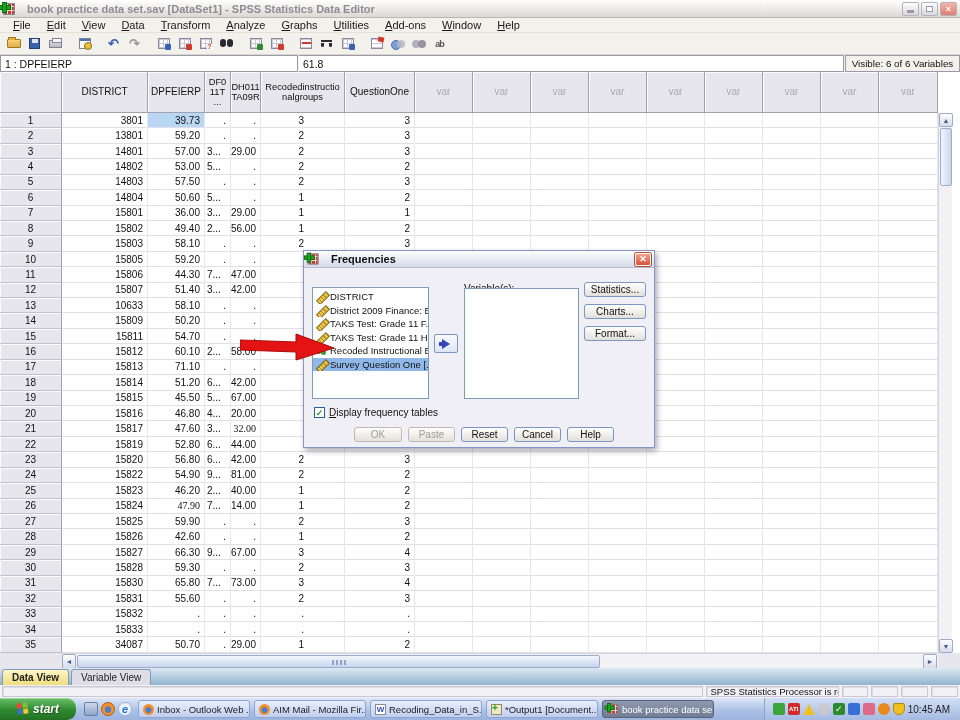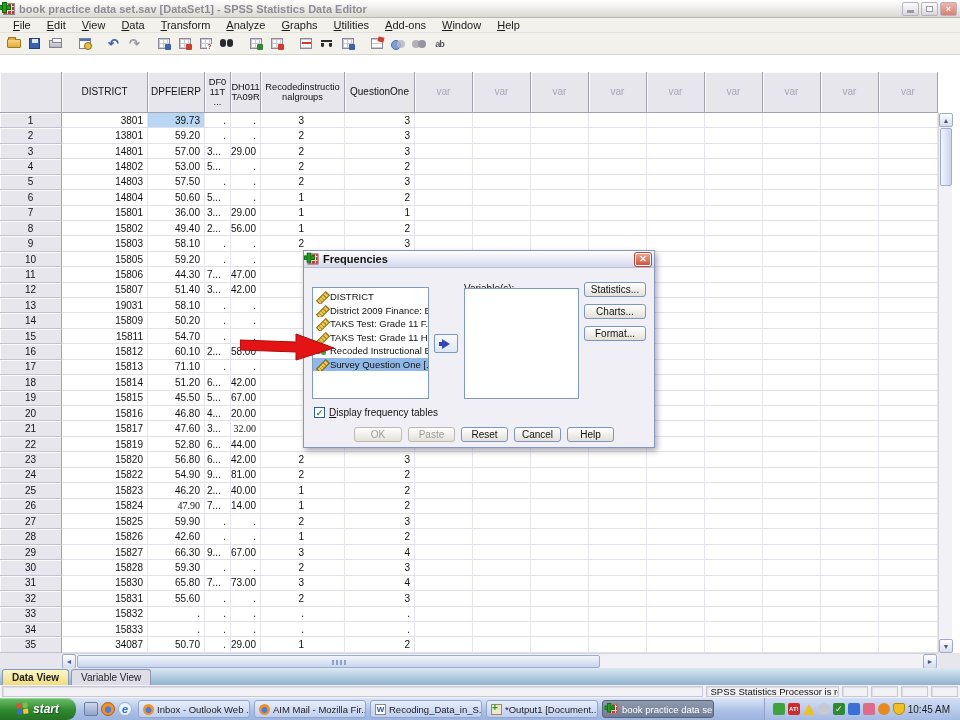--- a/index.html
+++ b/index.html
@@ -3,21 +3,21 @@
 <meta charset="utf-8">
 <style>
   html,body{margin:0;padding:0;background:#555;}
   *{box-sizing:border-box;}
   .screen{position:relative;width:960px;height:720px;background:#fff;overflow:hidden;
     font-family:"Liberation Sans",sans-serif;color:#111;}
   
   .titlebar{position:absolute;left:0;top:0;width:960px;height:18px;
     background:linear-gradient(#ffffff,#dbd9d2);border-bottom:1px solid #b9b7af;
     display:flex;align-items:center;padding:0 3px;}
-  .title{font-size:11px;font-weight:bold;color:#8d8c94;margin-left:4px;flex:1;
+  .title{font-size:11px;font-weight:bold;color:#8d8c94;margin-left:12px;flex:1;
     white-space:nowrap;overflow:hidden;}
   .winbtns{display:flex;gap:2px;}
   .wb{width:17px;height:14px;border:1px solid #b4b2bc;border-radius:2px;
     background:linear-gradient(#fdfdfe,#d9d7de);display:flex;align-items:center;justify-content:center;
     font-size:9px;color:#8a8894;}
   .wb.cls{background:linear-gradient(#f2b4ab,#dd7f72);color:#fff;font-weight:bold;}
   .mingl{width:7px;height:3px;background:#9a98a4;margin-top:6px;}
   .resgl{width:7px;height:6px;border:1px solid #9a98a4;background:#fff;}
   
   .menubar{position:absolute;left:0;top:18px;width:960px;height:15px;background:#f2f1ec;
@@ -296,20 +296,25 @@
         <span class="g-sets"></span>
       </span>
       <span class="tbi">
         <span class="g-sets2"></span>
       </span>
       <span class="tbi">
         <span class="g-spell">ab</span>
       </span>
     </div>
 
+  <div class="cellref">
+    <div class="cr-cell">1 : DPFEIERP</div>
+    <div class="cr-val">61.8</div>
+    <div class="cr-vis">Visible: 6 of 6 Variables</div>
+  </div>
 
   <div id="gridhead">
       <div class="hcell" style="width: 62px;"></div>
       <div class="hcell" style="width: 86px;">DISTRICT</div>
       <div class="hcell" style="width: 57px;">DPFEIERP</div>
       <div class="hcell hsmall" style="width: 26px;">DF0
 11T
 ...</div>
       <div class="hcell hsmall" style="width: 30px;">DH011
 TA09R</div>
@@ -538,21 +543,21 @@
         <div class="dcell" style="width: 58px;"></div>
         <div class="dcell" style="width: 58px;"></div>
         <div class="dcell" style="width: 58px;"></div>
         <div class="dcell" style="width: 58px;"></div>
         <div class="dcell" style="width: 58px;"></div>
         <div class="dcell" style="width: 58px;"></div>
         <div class="dcell" style="width: 59px;"></div>
       </div>
       <div class="grow">
         <div class="rnum">13</div>
-        <div class="dcell" style="width: 86px;">19031</div>
+        <div class="dcell" style="width: 86px;">10633</div>
         <div class="dcell" style="width: 57px;">58.10</div>
         <div class="dcell" style="width: 26px;">.</div>
         <div class="dcell" style="width: 30px;">.</div>
         <div class="dcell crec" style="width: 84px;"></div>
         <div class="dcell" style="width: 70px;"></div>
         <div class="dcell" style="width: 58px;"></div>
         <div class="dcell" style="width: 58px;"></div>
         <div class="dcell" style="width: 58px;"></div>
         <div class="dcell" style="width: 58px;"></div>
         <div class="dcell" style="width: 58px;"></div>

